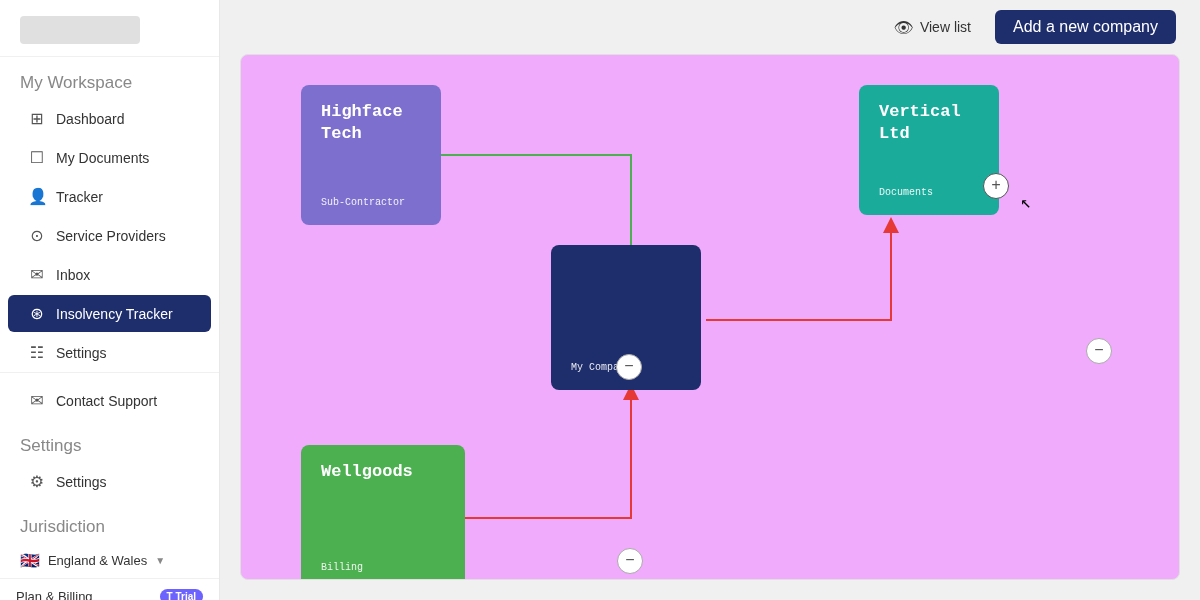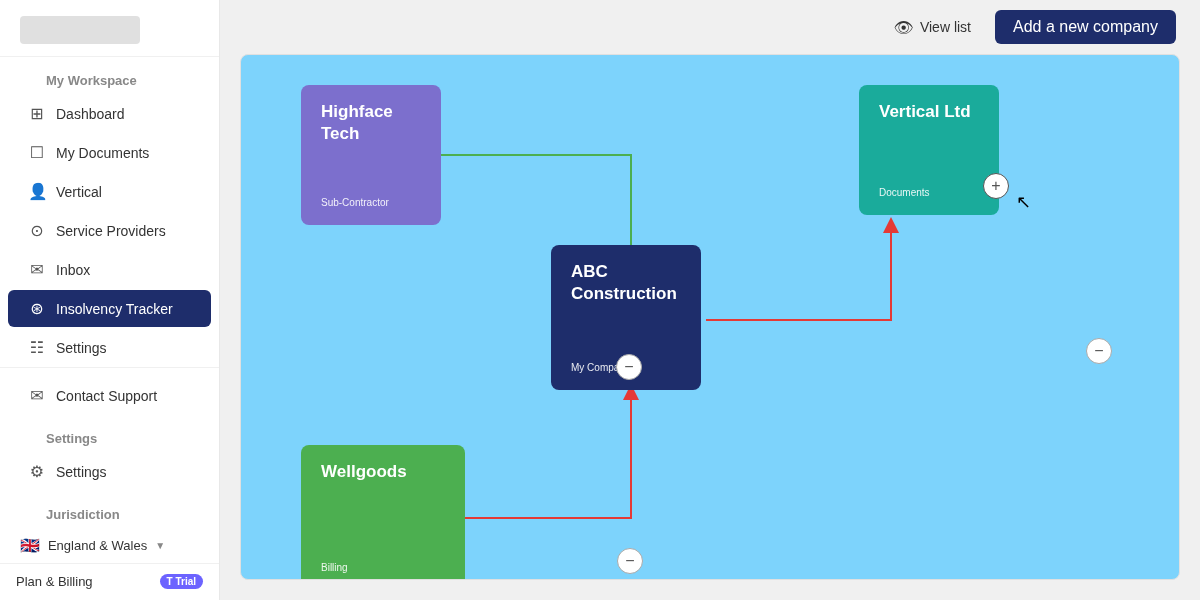--- a/index.html
+++ b/index.html
@@ -20,26 +20,25 @@
       padding: 16px 20px 12px;
       border-bottom: 1px solid #f0f0f0;
     }
     .sidebar-logo-img {
       width: 120px;
       height: 28px;
       background: #e0e0e0;
       border-radius: 4px;
     }
     .sidebar-section-label {
-      font-size: 13px;
+      font-size: 17px;
       color: #888;
       padding: 16px 20px 6px;
-      font-weight: 700;
+      font-weight: 400;
       text-transform: none;
-      margin-left: 26px;
     }
     .sidebar-item {
       display: flex;
       align-items: center;
       gap: 10px;
       padding: 9px 20px;
       font-size: 14px;
       color: #333;
       cursor: pointer;
       border-radius: 6px;
@@ -130,26 +129,27 @@
       border-radius: 6px;
       padding: 8px 18px;
       font-size: 16px;
       font-weight: 500;
       cursor: pointer;
     }
 
     
     .diagram-canvas {
       flex: 1;
-      background: #7dd3fc;
+      background: #f0abfc;
       margin: 0 20px 20px 20px;
       border-radius: 8px;
       position: relative;
       overflow: hidden;
       border: 1px solid #e0e0e0;
+      font-family: Liberation Mono, monospace;
     }
 
     
     .company-node {
       position: absolute;
       border-radius: 8px;
       padding: 16px 20px;
       color: #fff;
       font-weight: 600;
       font-size: 17px;
@@ -239,21 +239,21 @@
   <div class="sidebar-item">
     <span class="sidebar-icon">⊞</span>
     <span>Dashboard</span>
   </div>
   <div class="sidebar-item">
     <span class="sidebar-icon">☐</span>
     <span>My Documents</span>
   </div>
   <div class="sidebar-item">
     <span class="sidebar-icon">👤</span>
-    <span>Vertical</span>
+    <span>Tracker</span>
   </div>
   <div class="sidebar-item">
     <span class="sidebar-icon">⊙</span>
     <span>Service Providers</span>
   </div>
   <div class="sidebar-item">
     <span class="sidebar-icon">✉</span>
     <span>Inbox</span>
   </div>
   <div class="sidebar-item active">
@@ -330,21 +330,20 @@
       <div class="node-title">Highface Tech</div>
       <div class="node-role">Sub-Contractor</div>
     </div>
 
     <div class="company-node node-vertical">
       <div class="node-title">Vertical Ltd</div>
       <div class="node-role">Documents</div>
     </div>
 
     <div class="company-node node-abc">
-      <div class="node-title">ABC Construction</div>
       <div class="node-role">My Company</div>
     </div>
 
     <div class="company-node node-wellgoods">
       <div class="node-title">Wellgoods</div>
       <div class="node-role">Billing</div>
     </div>
 
     <div class="circle-btn" style="left: 375px; top: 299px;">
       <span>−</span>

